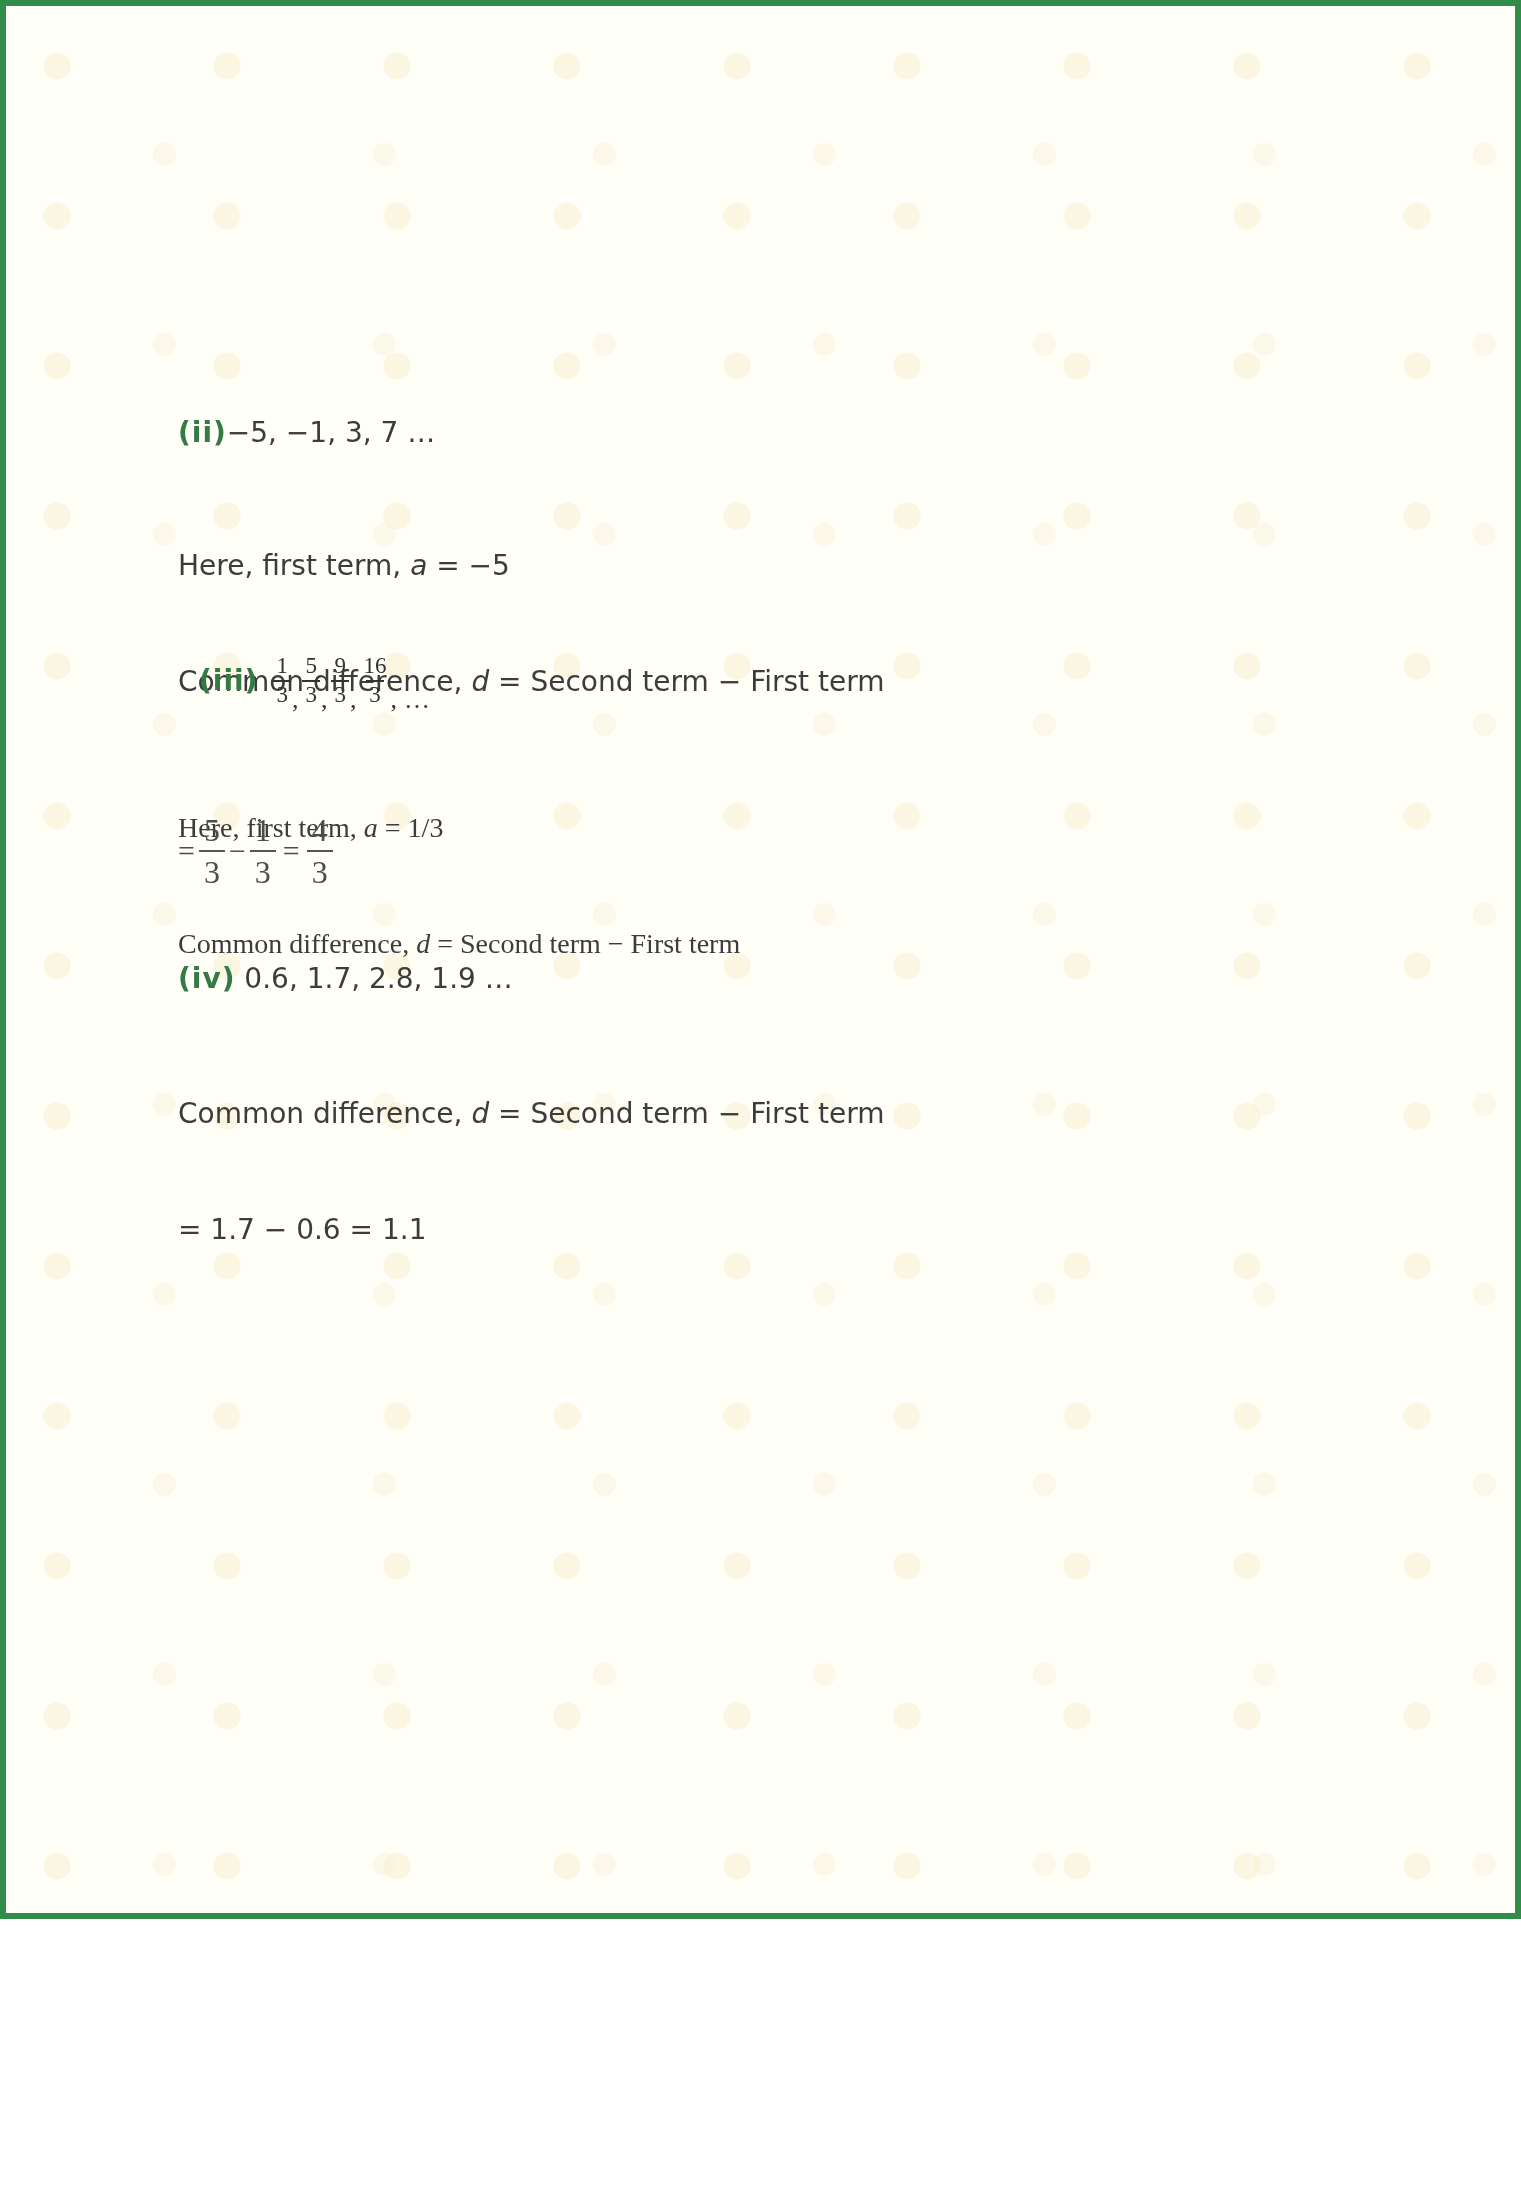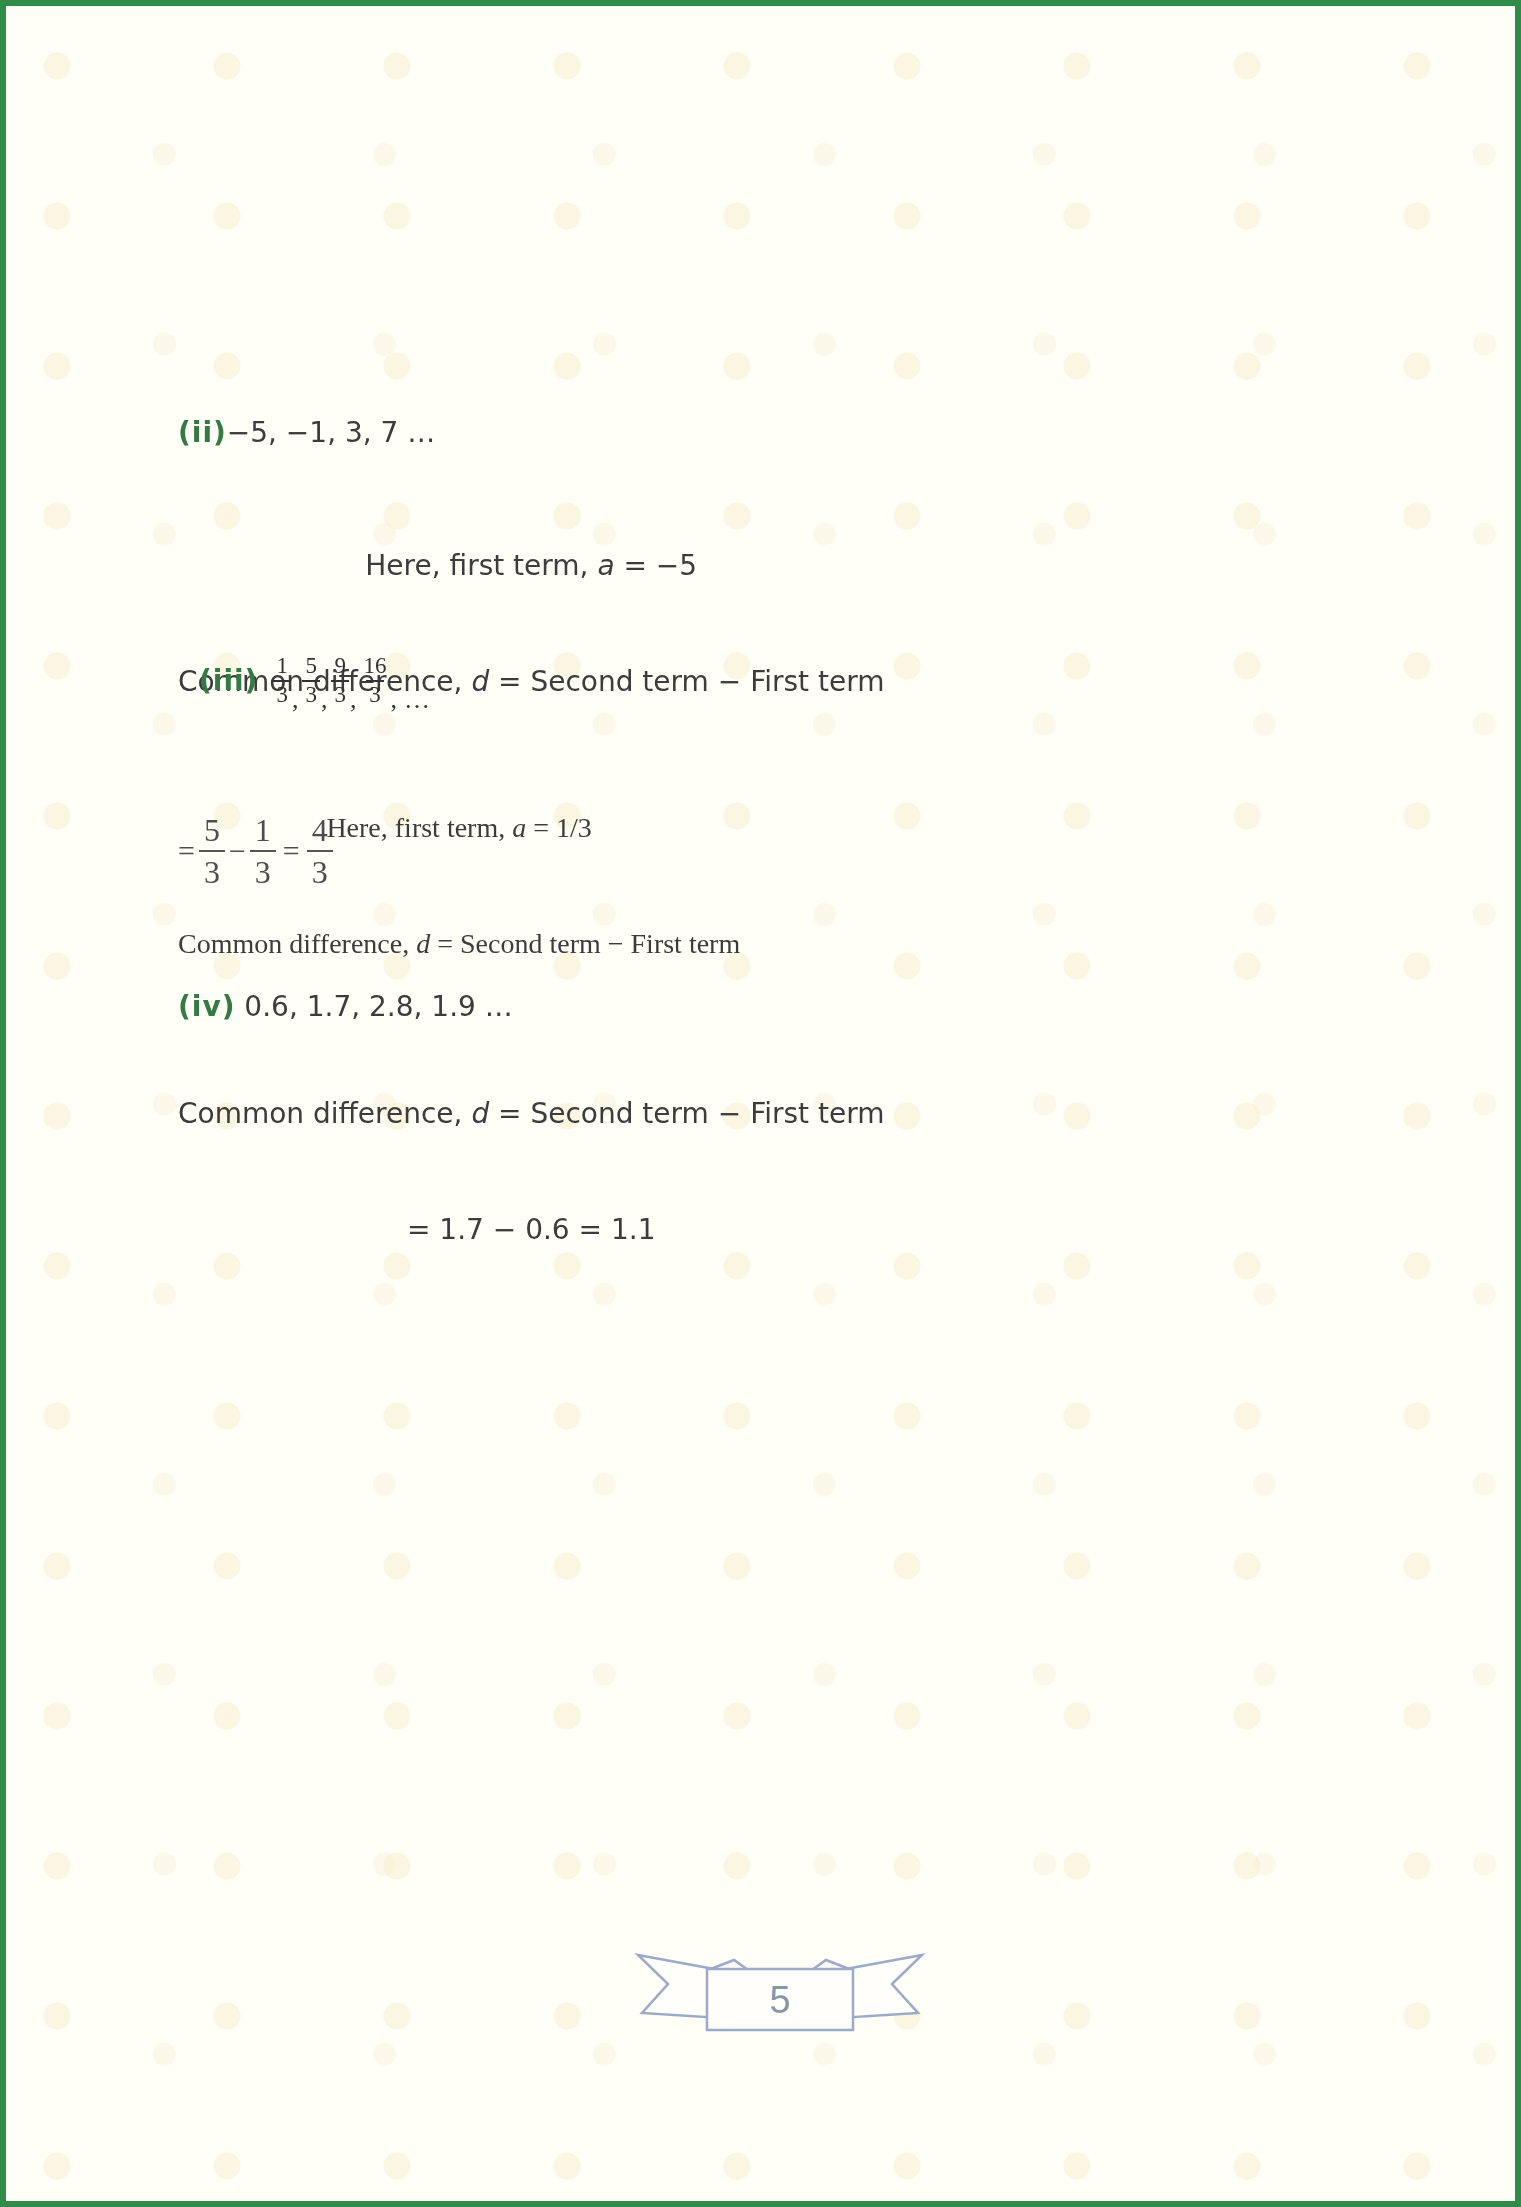--- a/index.html
+++ b/index.html
@@ -1,29 +1,28 @@
 <!DOCTYPE html>
 <html><head>
 <meta charset="utf-8">
 <style>
   html, body { margin: 0; padding: 0; }
   .page {
     position: relative;
     width: 1521px;
-    height: 2207px;
+    height: 1919px;
     box-sizing: border-box;
     border: 6px solid #2f8c49;
     background-color: #fffef7;
     background-image:
       radial-gradient(circle at 30% 40%, rgba(246,238,205,0.50) 0 13px, rgba(246,238,205,0) 14px),
       radial-gradient(circle at 72% 78%, rgba(248,241,214,0.40) 0 11px, rgba(248,241,214,0) 12px);
     background-size: 170px 150px, 220px 190px;
     overflow: hidden;
     font-family: "DejaVu Sans", sans-serif;
-    text-align: center;
   }
   .abs { position: absolute; }
   .heading {
     display: flex;
     align-items: center;
     font-size: 28px;
     color: #3c3c3c;
     white-space: pre;
   }
   .sec-label {
@@ -127,21 +126,21 @@
         <span class="num">1</span>
         <span class="den">3</span>
       </span>
     <span class="eqop">=</span>
     <span class="bfrac">
         <span class="num">4</span>
         <span class="den">3</span>
       </span>
   </div>
 
-  <div class="abs heading" style="left:172px; top:956px;margin-top:28px;">
+  <div class="abs heading" style="left:172px; top:956px;">
     <span class="sec-label">(iv)</span><span> 0.6, 1.7, 2.8, 1.9 …</span>
   </div>
   <div class="abs body-block" style="left:172px; top:1012px;">
     <div><span>Common difference, </span><i>d</i><span> = Second term − First term</span></div>
     <div>= 1.7 − 0.6 = 1.1</div>
   </div>
 
   <div class="abs" style="left:628px; top:1944px;">
     <svg class="banner" viewBox="0 0 292 88">
       <g fill="#fffefb" stroke="#9aabc7" stroke-width="2.5" stroke-linejoin="miter">

